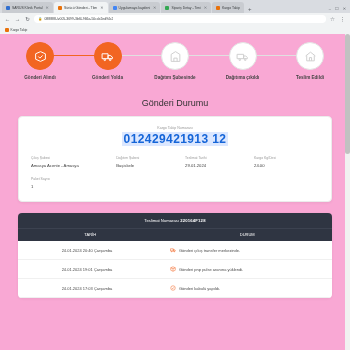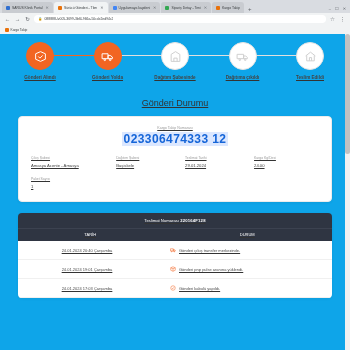--- a/index.html
+++ b/index.html
@@ -25,21 +25,21 @@
            gap:2px;padding:0 4px;font-size:3.4px;color:#3c4043;overflow:hidden;}
   .lock{font-size:3.6px;color:#5f6368;}
   .omnibox .url{white-space:nowrap;overflow:hidden;text-overflow:ellipsis;}
 
   .bookmarks{height:9px;background:#f1f3f4;border-bottom:1px solid #dadce0;
              display:flex;align-items:center;gap:6px;padding:0 5px;font-size:3.2px;color:#3c4043;}
   .bm{display:flex;align-items:center;gap:1.5px;white-space:nowrap;}
   .bm .dot{width:4px;height:4px;border-radius:1px;background:#e8710a;flex:0 0 auto;}
 
   
-  .page{position:absolute;left:0;right:0;top:34px;bottom:0;background:#0ea5e9;overflow:hidden;text-decoration:underline;}
+  .page{position:absolute;left:0;right:0;top:34px;bottom:0;background:#f9a8d4;overflow:hidden;}
 
   
   .steps{position:relative;margin:8px 10px 0 10px;height:46px;}
   .stepline{position:absolute;top:13px;left:28px;right:28px;height:1px;background:#e0e0e0;}
   .stepline .done{position:absolute;left:0;top:0;height:1px;background:#f26522;width:25%;}
   .stepsrow{position:relative;display:flex;justify-content:space-between;}
   .step{width:60px;text-align:center;}
   .circle{width:26px;height:26px;border-radius:50%;margin:0 auto;display:flex;
           align-items:center;justify-content:center;background:#ffffff;
           border:1.5px solid #e3e3e3;color:#cfcfcf;}
@@ -196,21 +196,21 @@
           <div class="steplabel">Teslim Edildi</div>
         </div>
       </div>
     </div>
 
     <h1 class="title">Gönderi Durumu</h1>
 
     <div class="card">
       <div class="kargo-label">Kargo Takip Numarası</div>
       <div class="kargo-no-wrap">
-        <span class="kargo-no">023306474333 12</span>
+        <span class="kargo-no">012429421913 12</span>
       </div>
 
       <div class="infogrid">
         <div class="infocell w2">
           <div class="infolbl">Çıkış Şubesi</div>
           <div class="infoval">Amasya Acente - Amasya</div>
         </div>
         <div class="infocell">
           <div class="infolbl">Dağıtım Şubesi</div>
           <div class="infoval">Başiskele</div>

